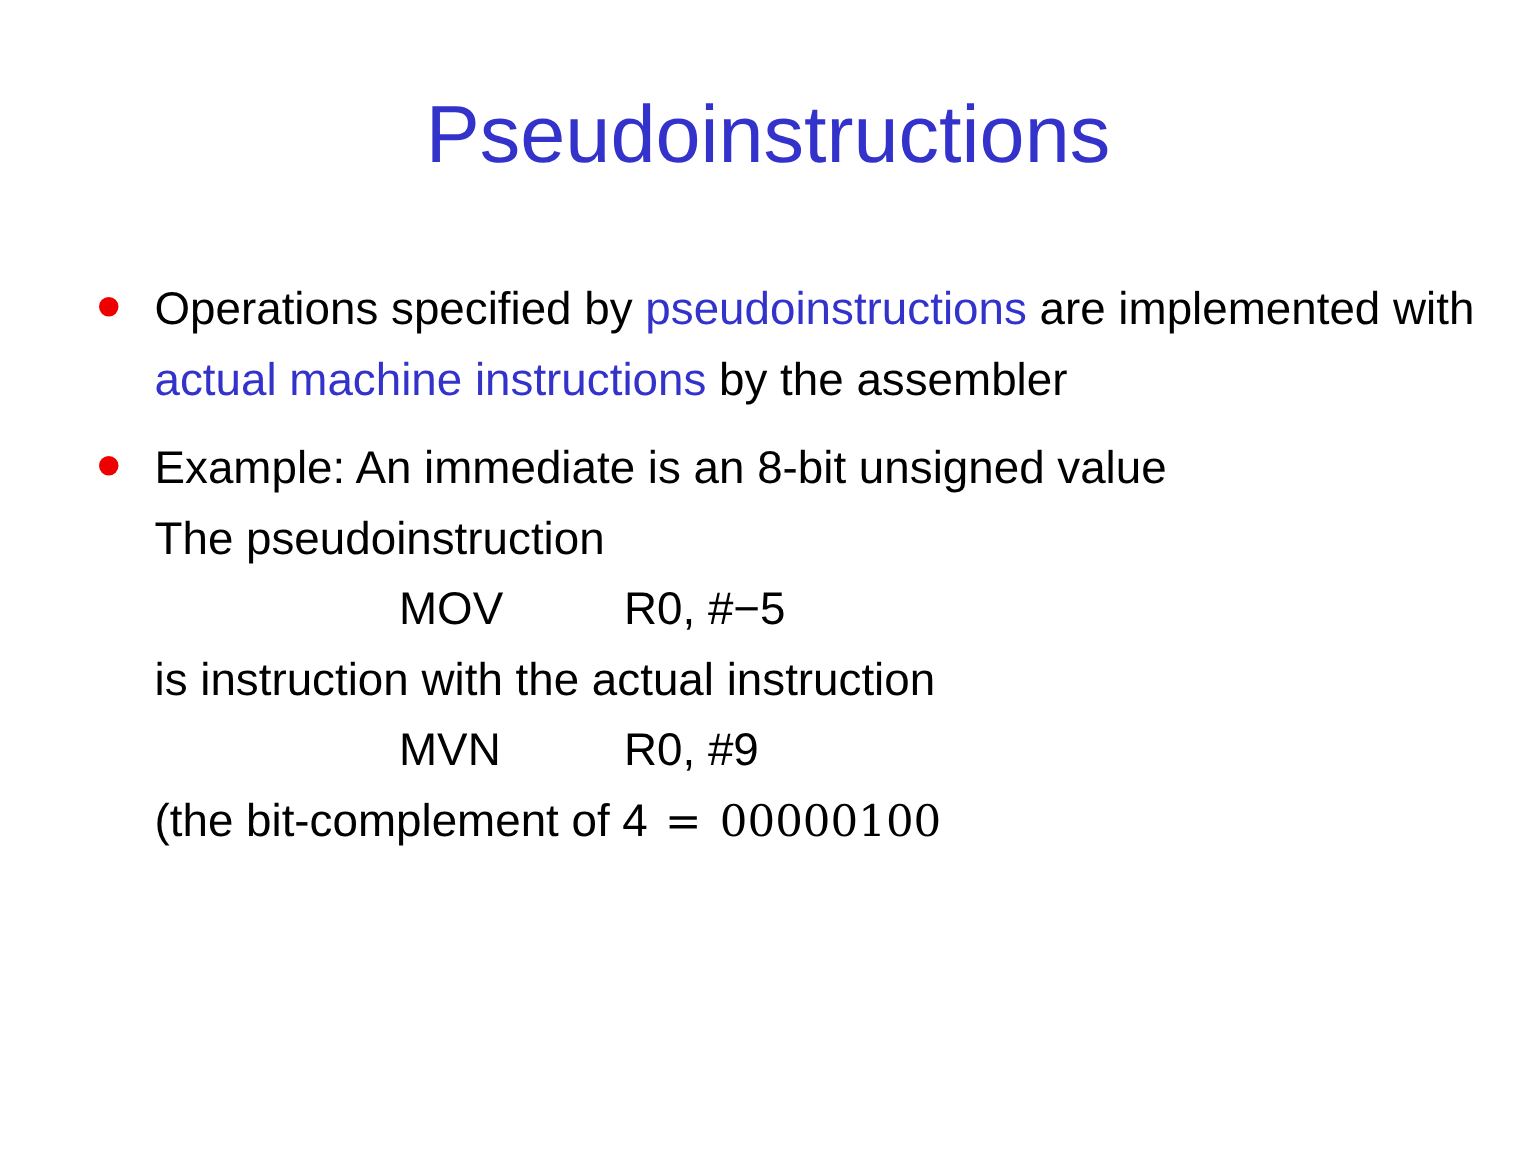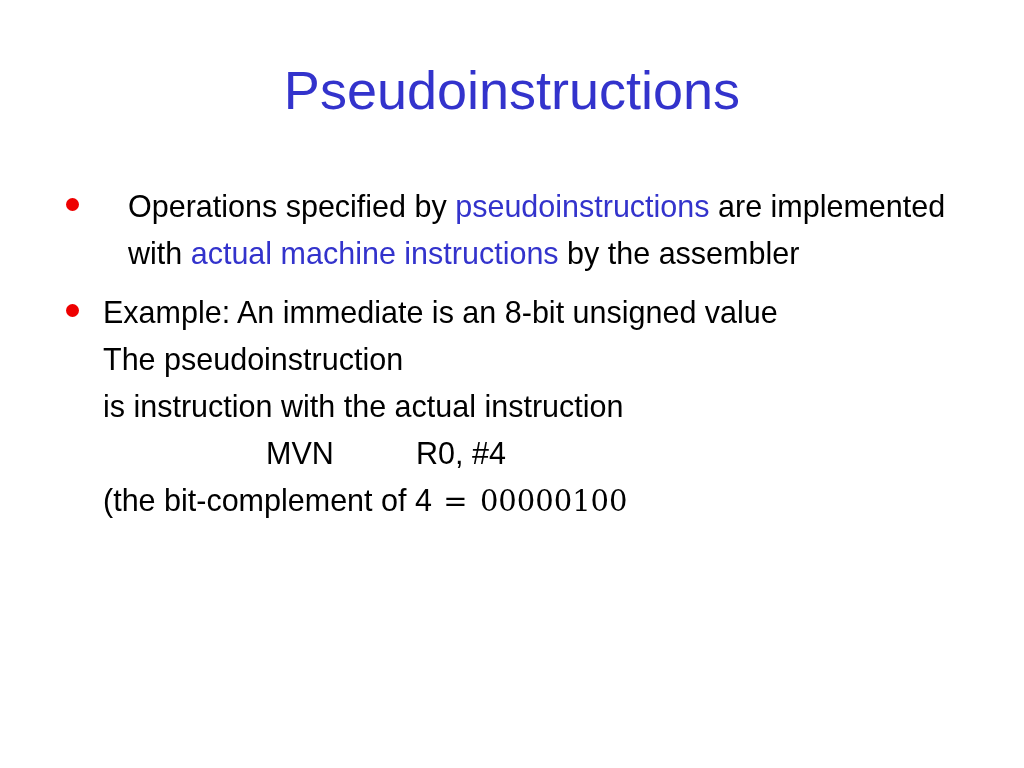--- a/index.html
+++ b/index.html
@@ -67,21 +67,20 @@
   .line {
     white-space: pre;
   }
 
   .hl {
     color: #3333cc;
   }
 
   .wrap-line {
     white-space: normal;
-    margin-left: 25px;
   }
 
   .code-line {
     white-space: pre;
     padding-left: 163px;
   }
 
   .code-mnemonic {
     display: inline-block;
     width: 150px;
@@ -115,24 +114,25 @@
       <div class="wrap-line"><span>Operations specified by </span><span class="hl">pseudoinstructions</span><span> are implemented with </span><span class="hl">actual machine instructions</span><span> by the assembler</span></div>
     </div>
 
     <div class="bullet-block">
       <span class="bullet-marker"></span>
 
       <div class="line">Example: An immediate is an 8-bit unsigned value</div>
 
       <div class="line">The pseudoinstruction</div>
 
+      <div class="code-line"><span class="code-mnemonic">MOV</span><span>R0, #−5</span></div>
 
       <div class="line">is instruction with the actual instruction</div>
 
-      <div class="code-line"><span class="code-mnemonic">MVN</span><span>R0, #4</span></div>
+      <div class="code-line"><span class="code-mnemonic">MVN</span><span>R0, #9</span></div>
 
       <div class="line"><span>(the bit-complement of 4 </span><span class="math eq">=</span><span class="math"> 00000100</span></div>
 
 
     </div>
 
   </div>
 </div>
 
 </body></html>

